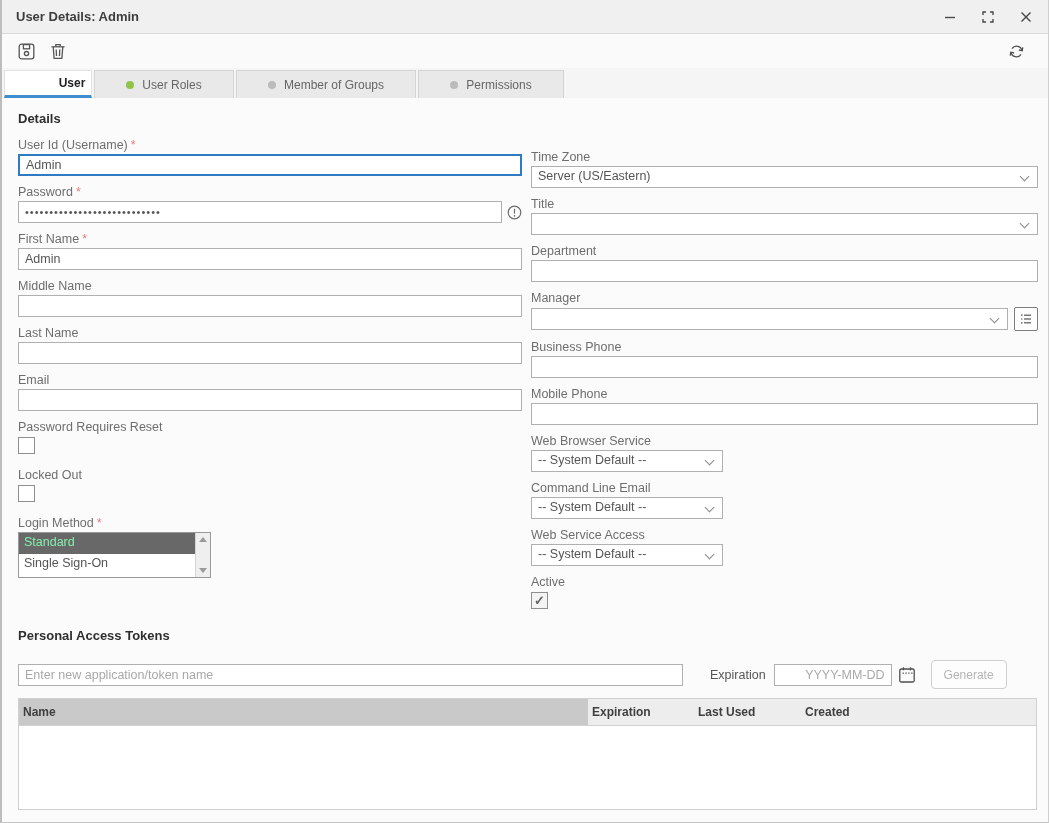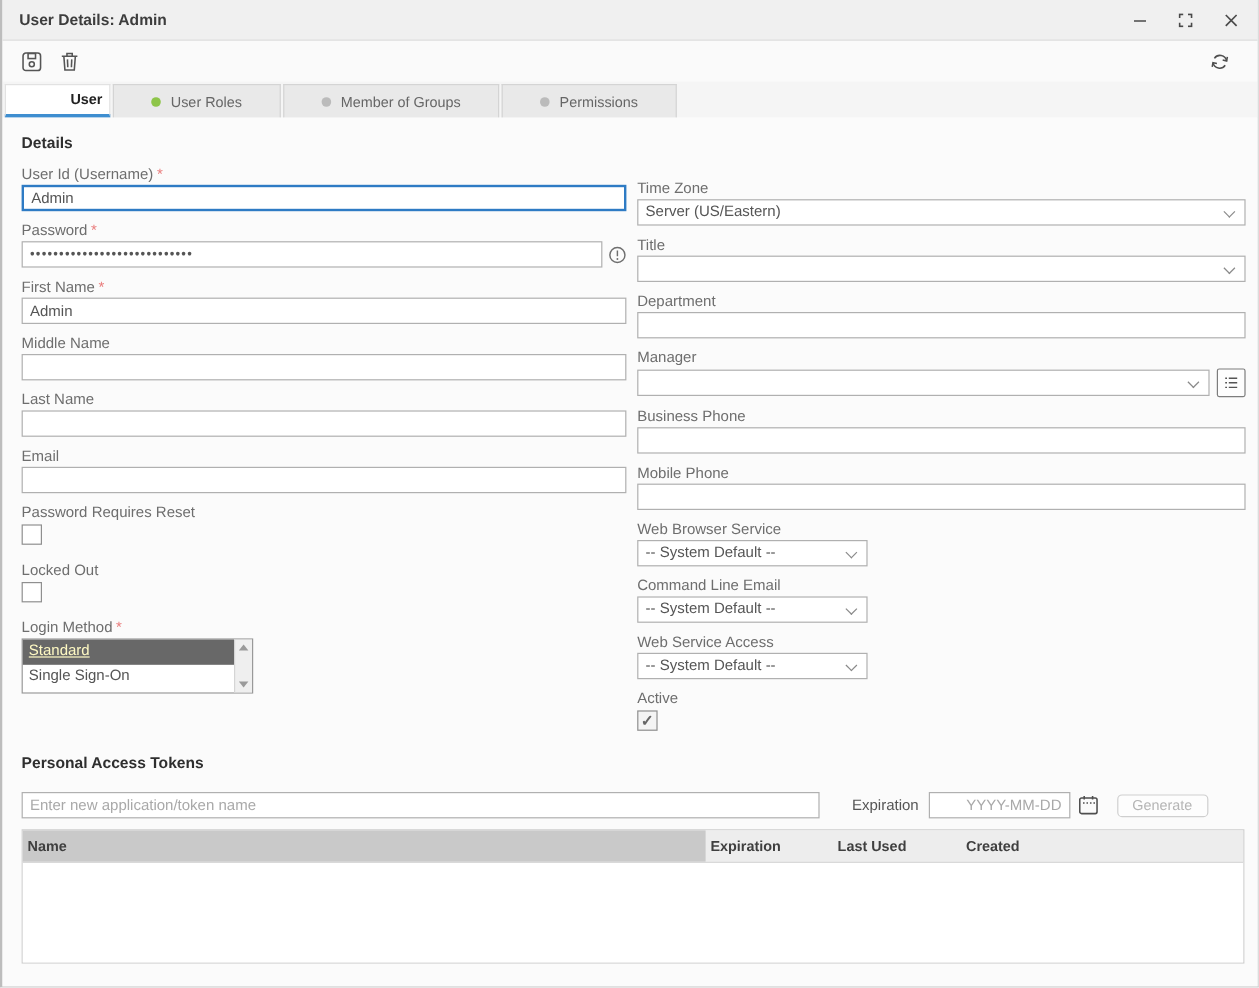--- a/index.html
+++ b/index.html
@@ -55,36 +55,36 @@
     font-size:13px; color:#666; line-height:15px; text-align:center; cursor:default;}
   .checkbox.on{background:#f4f4f4; font-weight:bold;}
   .manager-row{display:flex; align-items:center;}
   .manager-row .selectbox{flex:1;}
   .browse-btn{width:24px; height:24px; border:1px solid #7d7d7d; background:#fdfdfd; margin-left:6px;
     display:flex; align-items:center; justify-content:center; border-radius:2px;}
   
   .listbox{width:193px; height:46px; border:1px solid #999; background:#fff; display:flex;}
   .listbox .opts{flex:1;}
   .opt{height:21px; font-size:12.5px; color:#555; padding:2px 5px 0 5px; white-space:nowrap; overflow:hidden;}
-  .opt.selected{background:#686868; color:#fef9c3;text-decoration:underline;}
+  .opt.selected{background:#686868; color:#86efac;}
   .lb-scroll{width:15px; background:#efefef; border-left:1px solid #d5d5d5;
     display:flex; flex-direction:column; justify-content:space-between; align-items:center; padding:4px 0;}
   .tri-up{width:0; height:0; border-left:4px solid transparent; border-right:4px solid transparent;
     border-bottom:5px solid #9a9a9a;}
   .tri-down{width:0; height:0; border-left:4px solid transparent; border-right:4px solid transparent;
     border-top:5px solid #9a9a9a;}
   
   .pat{position:absolute; left:16px; top:530px; width:1019px;}
   .pat-row{display:flex; align-items:center; margin-top:17px;}
   .pat-name{width:665px;}
   .pat-exp-label{font-size:12.5px; color:#555; margin-left:27px;}
   .pat-date{width:118px; margin-left:8px; text-align:right; color:#000000;}
   .pat-date::placeholder{color:#b9b9b9;}
   .cal-btn{margin-left:6px; display:flex; align-items:center;}
-  .gen-btn{margin-left:15px; height:19px; padding:0 12px; border:1px solid #cfcfcf; border-radius:4px;
+  .gen-btn{margin-left:15px; height:29px; padding:0 12px; border:1px solid #cfcfcf; border-radius:4px;
     background:#fdfdfd; font-size:12px; color:#b5b5b5; font-family:"Liberation Sans", sans-serif;}
   .tbox::placeholder{color:#a9a9a9;}
   .pat-table{margin-top:9px; border:1px solid #d0d0d0;}
   .pat-head{display:flex; height:26px; background:#ededed; font-size:12px; font-weight:bold; color:#3f3f3f;}
   .hc{display:flex; align-items:center; padding-left:4px;}
   .hc-name{width:569px; background:#c9c9c9;}
   .hc-exp{width:106px;}
   .hc-last{width:107px;}
   .hc-created{flex:1;}
   .pat-body{height:84px; background:#fff; border-top:1px solid #d0d0d0;}

